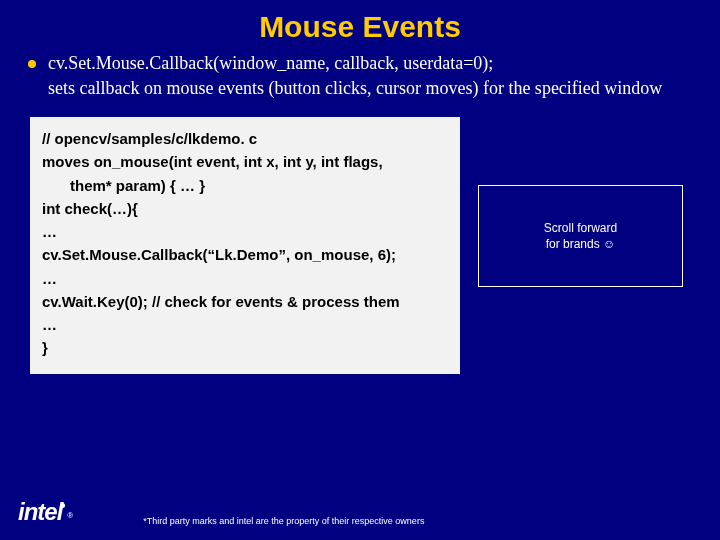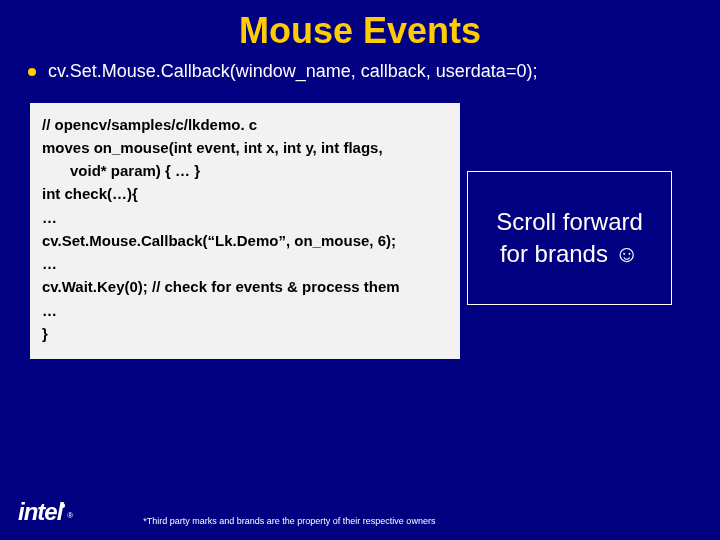--- a/index.html
+++ b/index.html
@@ -12,66 +12,67 @@
   }
   .slide {
     width: 720px;
     height: 540px;
     position: relative;
     padding: 10px 0 0 0;
   }
   .title {
     text-align: center;
     color: #ffcc00;
-    font-size: 36px;
+    font-size: 30px;
     font-weight: bold;
     margin-bottom: 8px;
   }
   .bullet-block {
     display: flex;
     align-items: flex-start;
     padding: 0 20px 0 28px;
     font-size: 18px;
     line-height: 1.25;
+    font-family: Liberation Serif, serif;
   }
   .bullet-dot {
     width: 8px;
     height: 8px;
     background: #ffcc00;
     border-radius: 50%;
     margin-top: 8px;
     margin-right: 12px;
     flex: 0 0 auto;
   }
   .bullet-text { flex: 1; }
   .sig-line { margin-bottom: 2px; }
   .desc-line { }
   .content-row {
     display: flex;
     align-items: flex-start;
     padding: 18px 36px 0 30px;
-    gap: 7px;
+    gap: 18px;
   }
   .code-box {
     background: #f2f2f2;
     color: #000;
     width: 430px;
     padding: 10px 12px 14px 12px;
     font-family: Arial, Helvetica, sans-serif;
     font-size: 15px;
     font-weight: bold;
     line-height: 1.55;
   }
   .code-indent { padding-left: 28px; }
   .note-box {
     width: 205px;
     border: 1px solid #fff;
     padding: 34px 8px;
     text-align: center;
-    font-size: 24px;
+    font-size: 12px;
     line-height: 1.35;
     margin-top: 68px;
   }
   .footer {
     position: absolute;
     left: 0;
     bottom: 14px;
     width: 100%;
     display: flex;
     align-items: flex-end;
@@ -116,42 +117,43 @@
 <body>
 
 <div class="slide">
 
   <div class="title">Mouse Events</div>
 
   <div class="bullet-block">
     <div class="bullet-dot"></div>
     <div class="bullet-text">
       <div class="sig-line">cv.Set.Mouse.Callback(window_name, callback, userdata=0);</div>
+      <div class="desc-line">sets callback on mouse events (button clicks, cursor moves) for the specified window</div>
     </div>
   </div>
 
   <div class="content-row">
     <div class="code-box">
       <div>// opencv/samples/c/lkdemo. c</div>
       <div>moves on_mouse(int event, int x, int y, int flags,</div>
-      <div class="code-indent">void* param) { … }</div>
+      <div class="code-indent">them* param) { … }</div>
       <div>int check(…){</div>
       <div>…</div>
       <div>cv.Set.Mouse.Callback(“Lk.Demo”, on_mouse, 6);</div>
       <div>…</div>
       <div>cv.Wait.Key(0); // check for events &amp; process them</div>
       <div>…</div>
       <div>}</div>
     </div>
     <div class="note-box">
       <div>Scroll forward</div>
       <div>for brands ☺</div>
     </div>
   </div>
 
   <div class="footer">
     <span class="intel-logo">
       <span>intel</span><span class="dot"></span><span class="reg">®</span>
     </span>
-    <span class="footnote">*Third party marks and brands are the property of their respective owners</span>
+    <span class="footnote">*Third party marks and intel are the property of their respective owners</span>
   </div>
 
 </div>
 
 </body></html>

